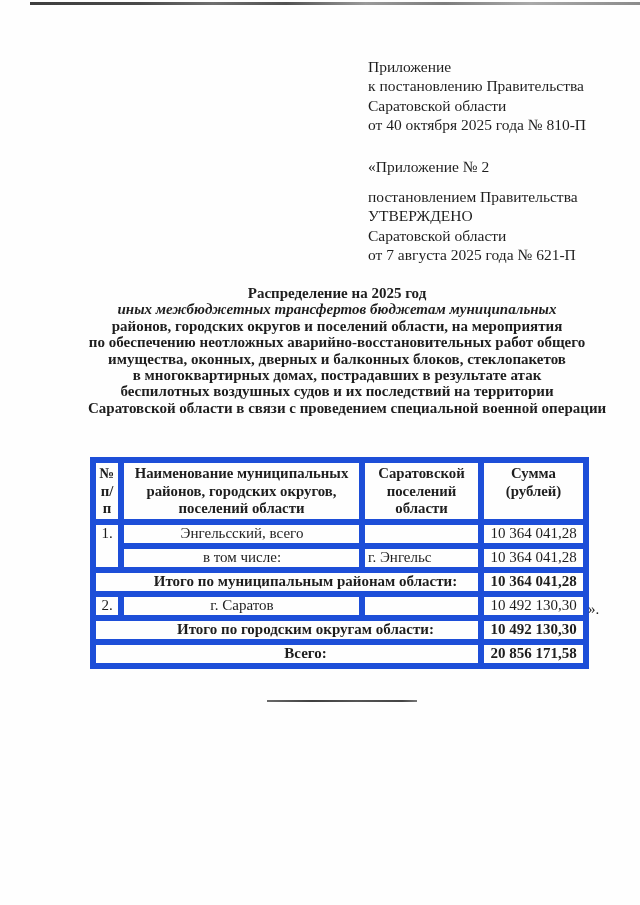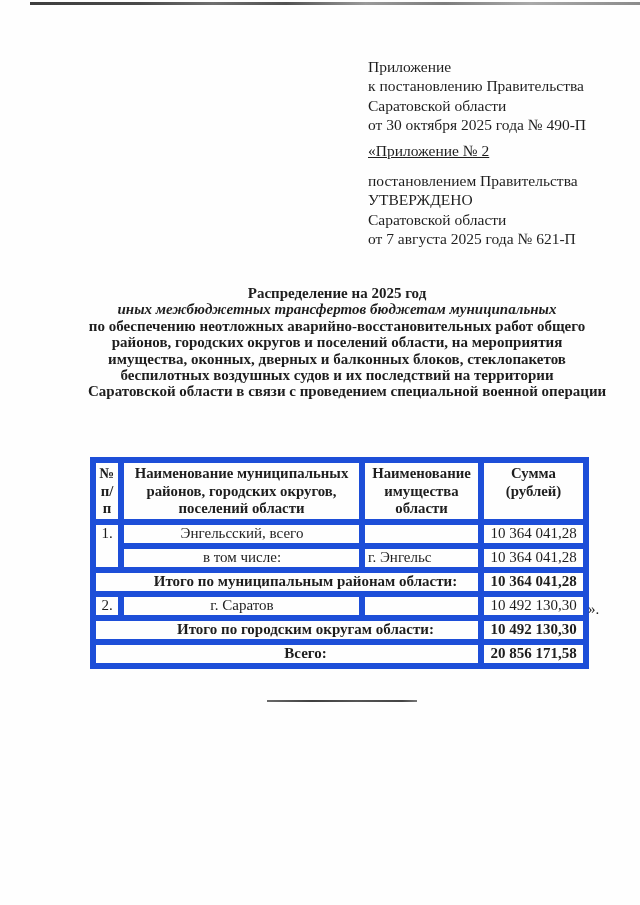--- a/index.html
+++ b/index.html
@@ -37,21 +37,21 @@
 
   
   .ref-block {
     position: absolute;
     top: 57px;
     left: 368px;
     font-size: 15.5px;
     line-height: 19.4px;
     white-space: nowrap;
   }
-  .ref-block .appendix-number { margin-top: 6px; text-decoration: underline; }
+  .ref-block .appendix-number { margin-top: 22px; }
   .ref-block .approval { margin-top: 11px; }
 
   
   .doc-title {
     position: absolute;
     top: 285px;
     left: 88px;
     width: 498px;
     text-align: center;
     font-weight: bold;
@@ -111,52 +111,53 @@
 <body>
 
 <div class="page">
 
   <div class="scan-line-top"></div>
 
   <div class="ref-block">
     <div>Приложение</div>
     <div>к постановлению Правительства</div>
     <div>Саратовской области</div>
-    <div>от 30 октября 2025 года № 490-П</div>
+    <div>от 40 октября 2025 года № 810-П</div>
     <div class="appendix-number">«Приложение № 2</div>
     <div class="approval">
       <div>постановлением Правительства</div>
       <div>УТВЕРЖДЕНО</div>
       <div>Саратовской области</div>
       <div>от 7 августа 2025 года № 621-П</div>
     </div>
   </div>
 
   <div class="doc-title">
     <div>Распределение на 2025 год</div>
     <div class="italic-line">иных межбюджетных трансфертов бюджетам муниципальных</div>
+    <div>районов, городских округов и поселений области, на мероприятия</div>
     <div>по обеспечению неотложных аварийно-восстановительных работ общего</div>
-    <div>районов, городских округов и поселений области, на мероприятия</div>
     <div>имущества, оконных, дверных и балконных блоков, стеклопакетов</div>
+    <div>в многоквартирных домах, пострадавших в результате атак</div>
     <div>беспилотных воздушных судов и их последствий на территории</div>
     <div>Саратовской области в связи с проведением специальной военной операции</div>
   </div>
 
   <table class="dist-table">
     <colgroup>
       <col style="width:28px">
       <col style="width:241px">
       <col style="width:119px">
       <col style="width:105px">
     </colgroup>
     <thead>
       <tr>
         <th>№ п/п</th>
         <th>Наименование муниципальных районов, городских округов, поселений области</th>
-        <th>Наименование имущества области</th>
+        <th>Саратовской поселений области</th>
         <th>Сумма (рублей)</th>
       </tr>
     </thead>
     <tbody>
       <tr>
         <td class="cell-num" rowspan="2">1.</td>
         <td class="cell-name">Энгельсский, всего</td>
         <td class="cell-settlement"></td>
         <td class="cell-sum">10 364 041,28</td>
       </tr>

